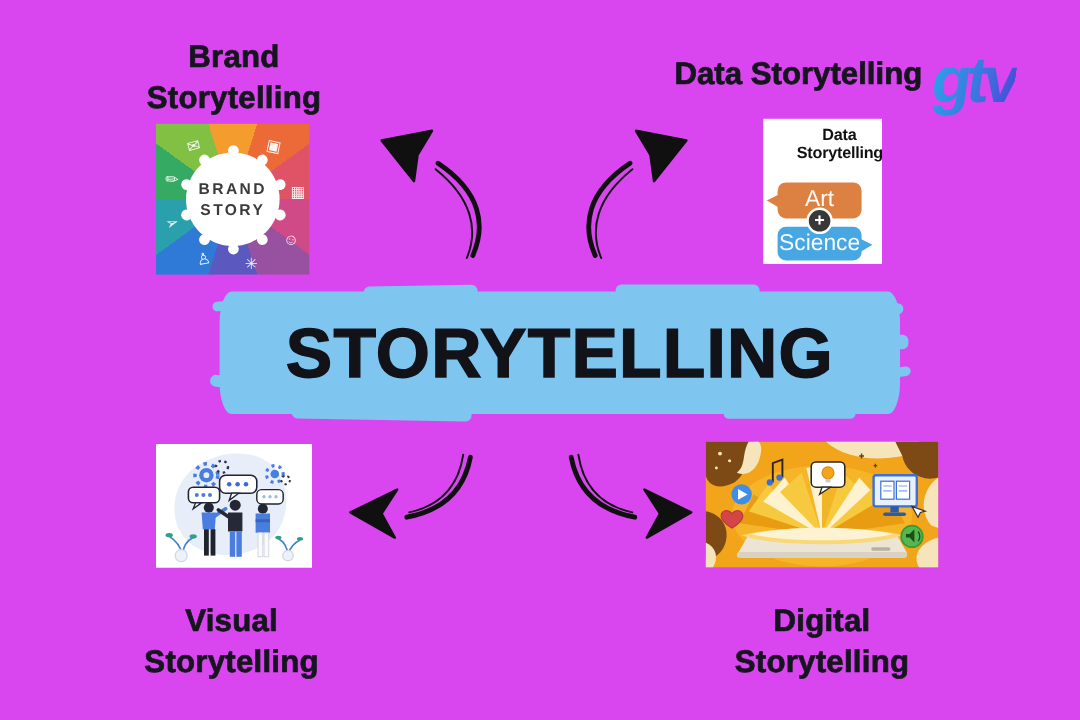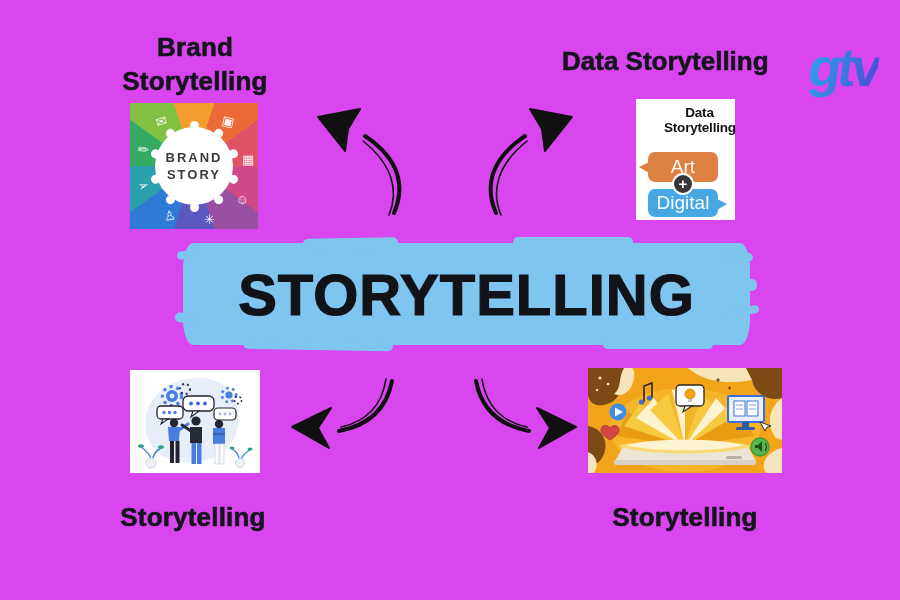--- a/index.html
+++ b/index.html
@@ -8,21 +8,21 @@
 
   
   .q-title { position:absolute; text-align:center; font-weight:bold; font-size:26px;
              line-height:34px; color:#15151e; letter-spacing:.2px;
              -webkit-text-stroke:.6px #15151e; }
   .brand-title   { left:75px;  top:30px;  width:240px; }
   .visual-title  { left:73px;  top:500px; width:240px; }
   .digital-title { left:565px; top:500px; width:240px; }
 
   
-  .data-title-row { position:absolute; left:562px; top:44px; display:flex; align-items:flex-start;gap:32px; }
+  .data-title-row { position:absolute; left:562px; top:44px; display:flex; align-items:flex-start; }
   .data-title { font-weight:bold; font-size:26px; color:#15151e; -webkit-text-stroke:.6px #15151e; line-height:34px; white-space:nowrap; }
   .gtv-logo { display:inline-block; margin-left:8px; margin-top:-8px;
               font-size:54px; font-weight:bold; letter-spacing:-4px; transform:skewX(-8deg);
               background:linear-gradient(100deg,#2e9ce8 10%,#3b78e0 55%,#4653d8 90%);
               -webkit-background-clip:text; background-clip:text; color:transparent; }
 
   
   .banner { position:absolute; left:183px; top:243px; width:567px; height:102px; }
   .brush, .streak { position:absolute; background:#7ec6ef; }
   .brush { inset:0; border-radius:10px/26px; }
@@ -128,21 +128,21 @@
     </div>
   </div>
 
   <div class="data-card">
     <div class="card-heading">
       <div>Data</div>
       <div>Storytelling</div>
     </div>
     <div class="bubble art-bubble">Art</div>
     <div class="plus-circle">+</div>
-    <div class="bubble science-bubble">Digital</div>
+    <div class="bubble science-bubble">Science</div>
   </div>
 
   <div class="banner">
     <div class="brush"></div>
     <div class="streak s1"></div>
     <div class="streak s2"></div>
     <div class="streak s3"></div>
     <div class="streak s4"></div>
     <div class="streak s5"></div>
     <div class="streak t1"></div>
@@ -316,20 +316,22 @@
     <path class="tail2" d="M101,4 C97,30 83,46 56,52"></path>
     <polygon points="7,52 46,33 33,53 44,73"></polygon>
   </svg>
   <svg class="arrow a4" width="115" height="80" viewBox="0 0 115 80">
     <path class="tail" d="M8,6 C13,32 29,50 61,56"></path>
     <path class="tail2" d="M14,4 C18,30 32,46 59,52"></path>
     <polygon points="108,52 69,33 82,53 71,73"></polygon>
   </svg>
 
   <div class="q-title visual-title">
+    <div>Visual</div>
     <div>Storytelling</div>
   </div>
 
   <div class="q-title digital-title">
+    <div>Digital</div>
     <div>Storytelling</div>
   </div>
 
 </div>
 
 </body></html>

